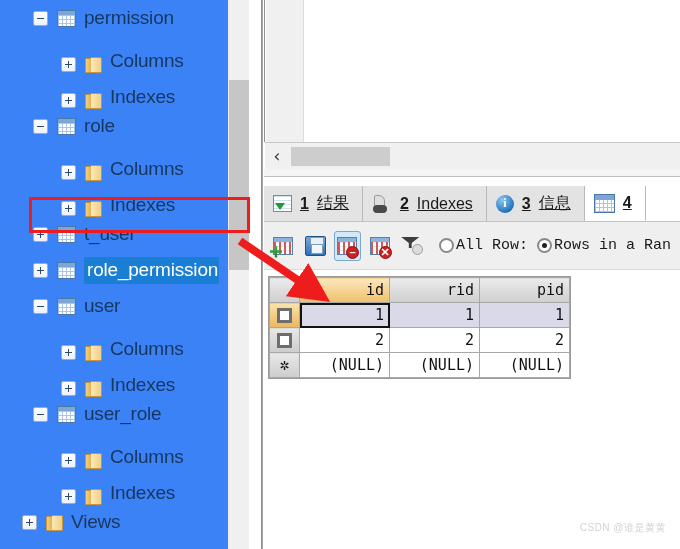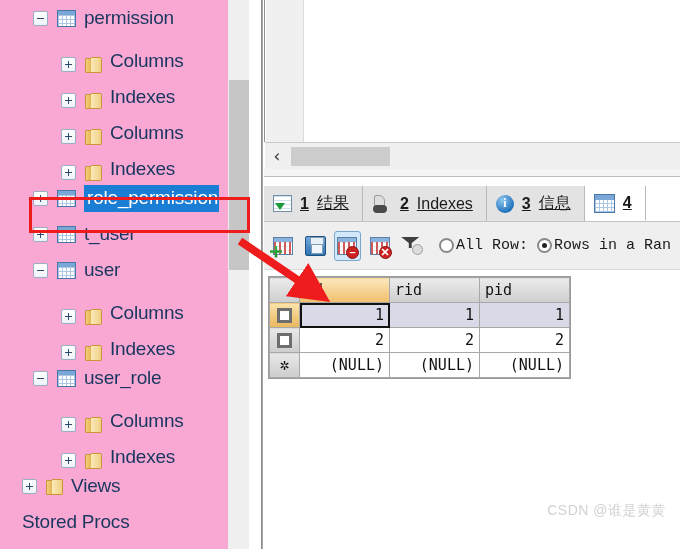--- a/index.html
+++ b/index.html
@@ -14,21 +14,21 @@
     position: relative;
     width: 680px; height: 549px;
     background: #ffffff;
   }
 
   
   #tree-panel {
     position: absolute;
     left: 0; top: 0;
     width: 228px; height: 549px;
-    background: #f9a8d4;
+    background: #3b82f6;
     overflow: hidden;
   }
   .tree-row {
     position: relative;
     height: 36px;
     display: flex;
     align-items: center;
     white-space: nowrap;
   }
   .expander {
@@ -402,21 +402,21 @@
     color: #111111;
   }
   #data-grid table { border-collapse: collapse; }
   #data-grid th, #data-grid td {
     border: 1px solid #a8a8a8;
     height: 25px;
     padding: 0 5px;
   }
   #data-grid th {
     background: linear-gradient(#ebebeb,#cfcfcf);
-    text-align: left;
+    text-align: right;
     font-weight: normal;
     font-family: "DejaVu Sans Mono", monospace;
     font-size: 15px;
   }
   #data-grid th.corner { width: 30px; padding: 0; }
   #data-grid th.active-col {
     background: linear-gradient(#fbe7bd,#f0c06b);
   }
   #data-grid td.num { text-align: right; width: 90px; }
   #data-grid tr.sel td.num { background: #d9d9e8; }
@@ -446,22 +446,22 @@
     position: absolute;
     left: 0; top: 0;
     width: 680px; height: 549px;
     pointer-events: none;
     z-index: 20;
   }
 
   
   #watermark {
     position: absolute;
-    right: 14px; bottom: 29px;
-    font-size: 14px;
+    right: 14px; bottom: 14px;
+    font-size: 10px;
     color: #d2d2d2;
     letter-spacing: 0.5px;
     font-family: "Liberation Sans", sans-serif;
   }
 </style>
 </head>
 <body>
 
 <div id="app">
 
@@ -475,39 +475,44 @@
         <div class="tree-row indent-2">
           <span class="expander plus"></span>
           <span class="folder-icon"></span>
           <span class="tree-label">Columns</span>
         </div>
         <div class="tree-row indent-2">
           <span class="expander plus"></span>
           <span class="folder-icon"></span>
           <span class="tree-label">Indexes</span>
         </div>
+        <div class="tree-row indent-1">
+          <span class="expander"></span>
+          <span class="tbl-icon"></span>
+          <span class="tree-label">role</span>
+        </div>
         <div class="tree-row indent-2">
           <span class="expander plus"></span>
           <span class="folder-icon"></span>
           <span class="tree-label">Columns</span>
         </div>
         <div class="tree-row indent-2">
           <span class="expander plus"></span>
           <span class="folder-icon"></span>
           <span class="tree-label">Indexes</span>
+        </div>
+        <div class="tree-row indent-1">
+          <span class="expander plus"></span>
+          <span class="tbl-icon"></span>
+          <span class="tree-label">t_user</span>
         </div>
         <div class="tree-row indent-1 selected">
           <span class="expander plus"></span>
           <span class="tbl-icon"></span>
           <span class="tree-label">role_permission</span>
-        </div>
-        <div class="tree-row indent-1">
-          <span class="expander plus"></span>
-          <span class="tbl-icon"></span>
-          <span class="tree-label">t_user</span>
         </div>
         <div class="tree-row indent-1">
           <span class="expander"></span>
           <span class="tbl-icon"></span>
           <span class="tree-label">user</span>
         </div>
         <div class="tree-row indent-2">
           <span class="expander plus"></span>
           <span class="folder-icon"></span>
           <span class="tree-label">Columns</span>

